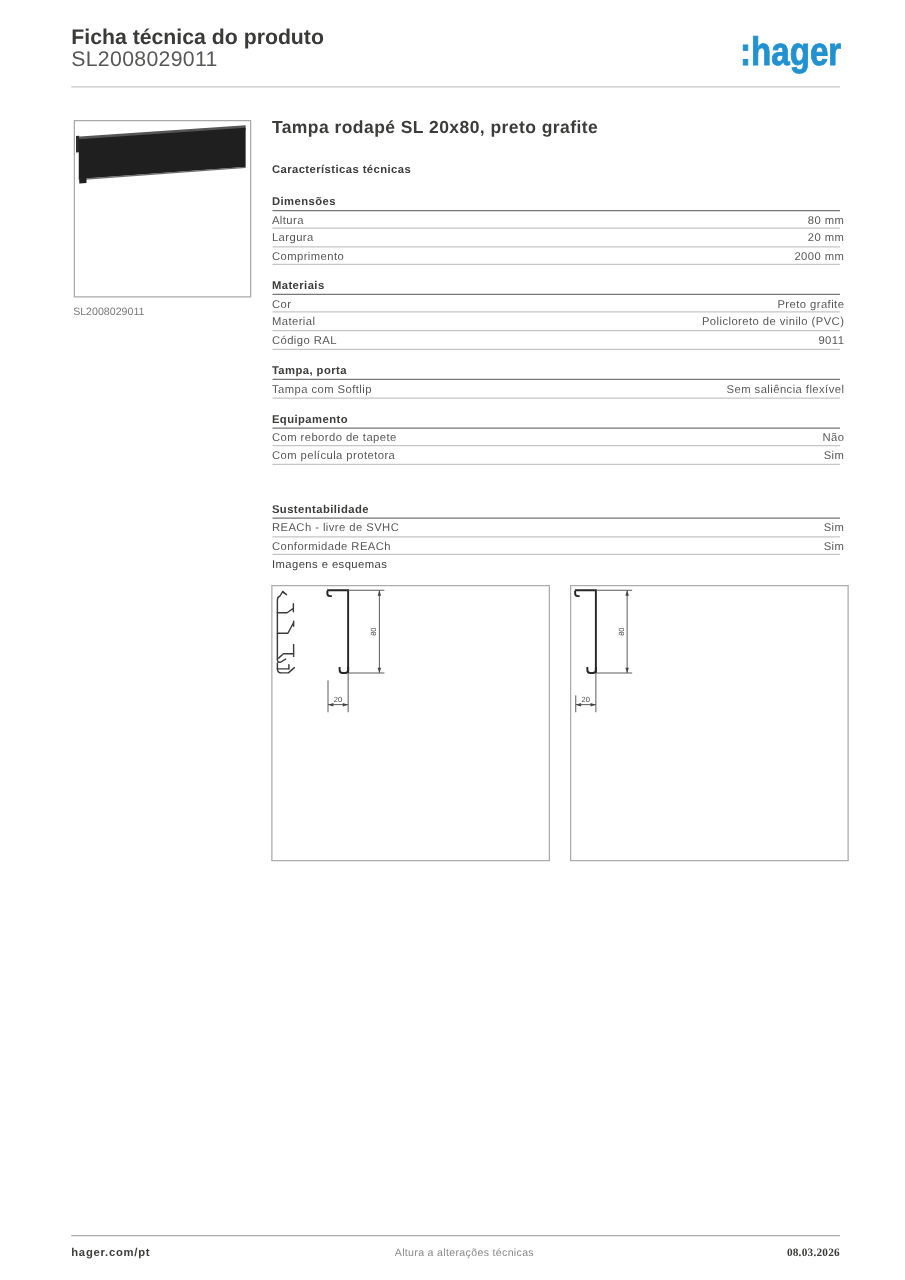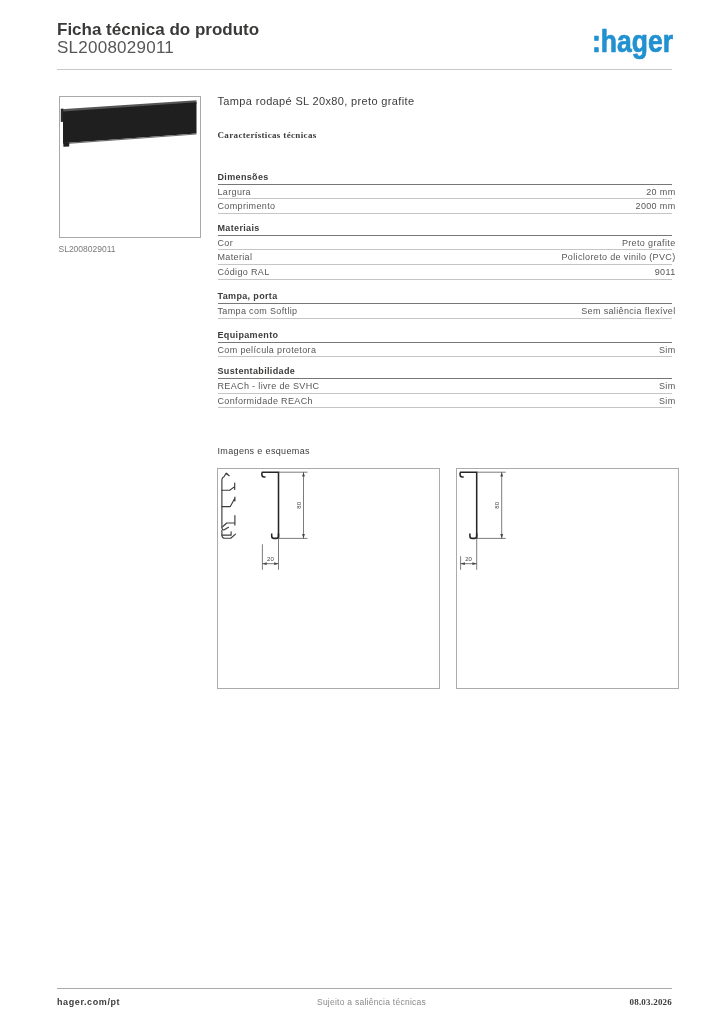--- a/index.html
+++ b/index.html
@@ -33,27 +33,31 @@
     <polygon points="1.0,12.3 136.5,3.2 136.5,7.0 3.0,16.2" fill="#555555"></polygon>
     <polygon points="0.8,11.8 3.3,11.5 3.3,24.8 0.8,25.0" fill="#2a2a2a"></polygon>
     <polygon points="3.0,14.4 136.5,5.2 136.5,36.6 3.0,46.2" fill="#1f1f1f"></polygon>
     <polygon points="3.0,46.0 136.5,36.4 136.5,37.4 3.0,47.2" fill="#6f6f6f"></polygon>
     <polygon points="3.4,45.6 9.2,45.2 9.2,49.4 3.4,49.8" fill="#1f1f1f"></polygon>
   </svg>
 </div>
 
 <div class="abs" style="left:58.5px;top:243.5px;font-size:8.5px;color:#7a7a7a;">SL2008029011</div>
 
-<div class="col" style="top:96.2px;font-size:11px;font-weight:normal;color:#3c3c3b;line-height:11px;">Tampa rodapé SL 20x80, preto grafite</div>
+<div class="col" style="top:96.2px;font-size:14px;font-weight:bold;color:#3c3c3b;line-height:11px;">Tampa rodapé SL 20x80, preto grafite</div>
 
-<div class="col" style="top:129.6px;font-size:9px;font-weight:bold;color:#3c3c3b;line-height:11px;font-family:Liberation Serif, serif;">Características técnicas</div>
+<div class="col" style="top:129.6px;font-size:9px;font-weight:bold;color:#3c3c3b;line-height:11px;">Características técnicas</div>
 
-<div class="col" style="top:155.6px;margin-top:16px;">
+<div class="col" style="top:155.6px;">
   <div class="sech">Dimensões</div>
   <div class="hr2"></div>
+  <div class="trow">
+      <span>Altura</span>
+      <span>80 mm</span>
+    </div>
   <div class="trow">
       <span>Largura</span>
       <span>20 mm</span>
     </div>
   <div class="trow">
       <span>Comprimento</span>
       <span>2000 mm</span>
     </div>
 </div>
 
@@ -80,26 +84,30 @@
   <div class="trow">
       <span>Tampa com Softlip</span>
       <span>Sem saliência flexível</span>
     </div>
 </div>
 
 <div class="col" style="top:329.8px;">
   <div class="sech">Equipamento</div>
   <div class="hr2"></div>
   <div class="trow">
+      <span>Com rebordo de tapete</span>
+      <span>Não</span>
+    </div>
+  <div class="trow">
       <span>Com película protetora</span>
       <span>Sim</span>
     </div>
 </div>
 
-<div class="col" style="top:366px;">
+<div class="col" style="top:402px;">
   <div class="sech">Sustentabilidade</div>
   <div class="hr2"></div>
   <div class="trow">
       <span>REACh - livre de SVHC</span>
       <span>Sim</span>
     </div>
   <div class="trow">
       <span>Conformidade REACh</span>
       <span>Sim</span>
     </div>
@@ -177,15 +185,15 @@
       <text x="12.0" y="93.2" text-anchor="middle">20</text>
     </g>
    </g>
   </svg>
 </div>
 
 <div class="abs" style="left:57px;top:987.5px;width:615px;height:1px;background:#ababab;"></div>
 
 <div class="abs" style="left:57px;top:997.2px;font-size:9px;letter-spacing:0.6px;font-weight:bold;color:#3c3c3b;">hager.com/pt</div>
 
-<div class="abs" style="left:57px;top:997.2px;width:629px;text-align:center;font-size:8.5px;letter-spacing:0.25px;color:#8a8a8a;">Sujeito a saliência técnicas</div>
+<div class="abs" style="left:57px;top:997.2px;width:629px;text-align:center;font-size:8.5px;letter-spacing:0.25px;color:#8a8a8a;">Altura a alterações técnicas</div>
 
 <div class="abs" style="left:57px;top:997.2px;width:615px;text-align:right;font-size:9px;letter-spacing:0.2px;font-weight:bold;color:#3c3c3b;font-family:Liberation Serif, serif;">08.03.2026</div>
 
 </body></html>

